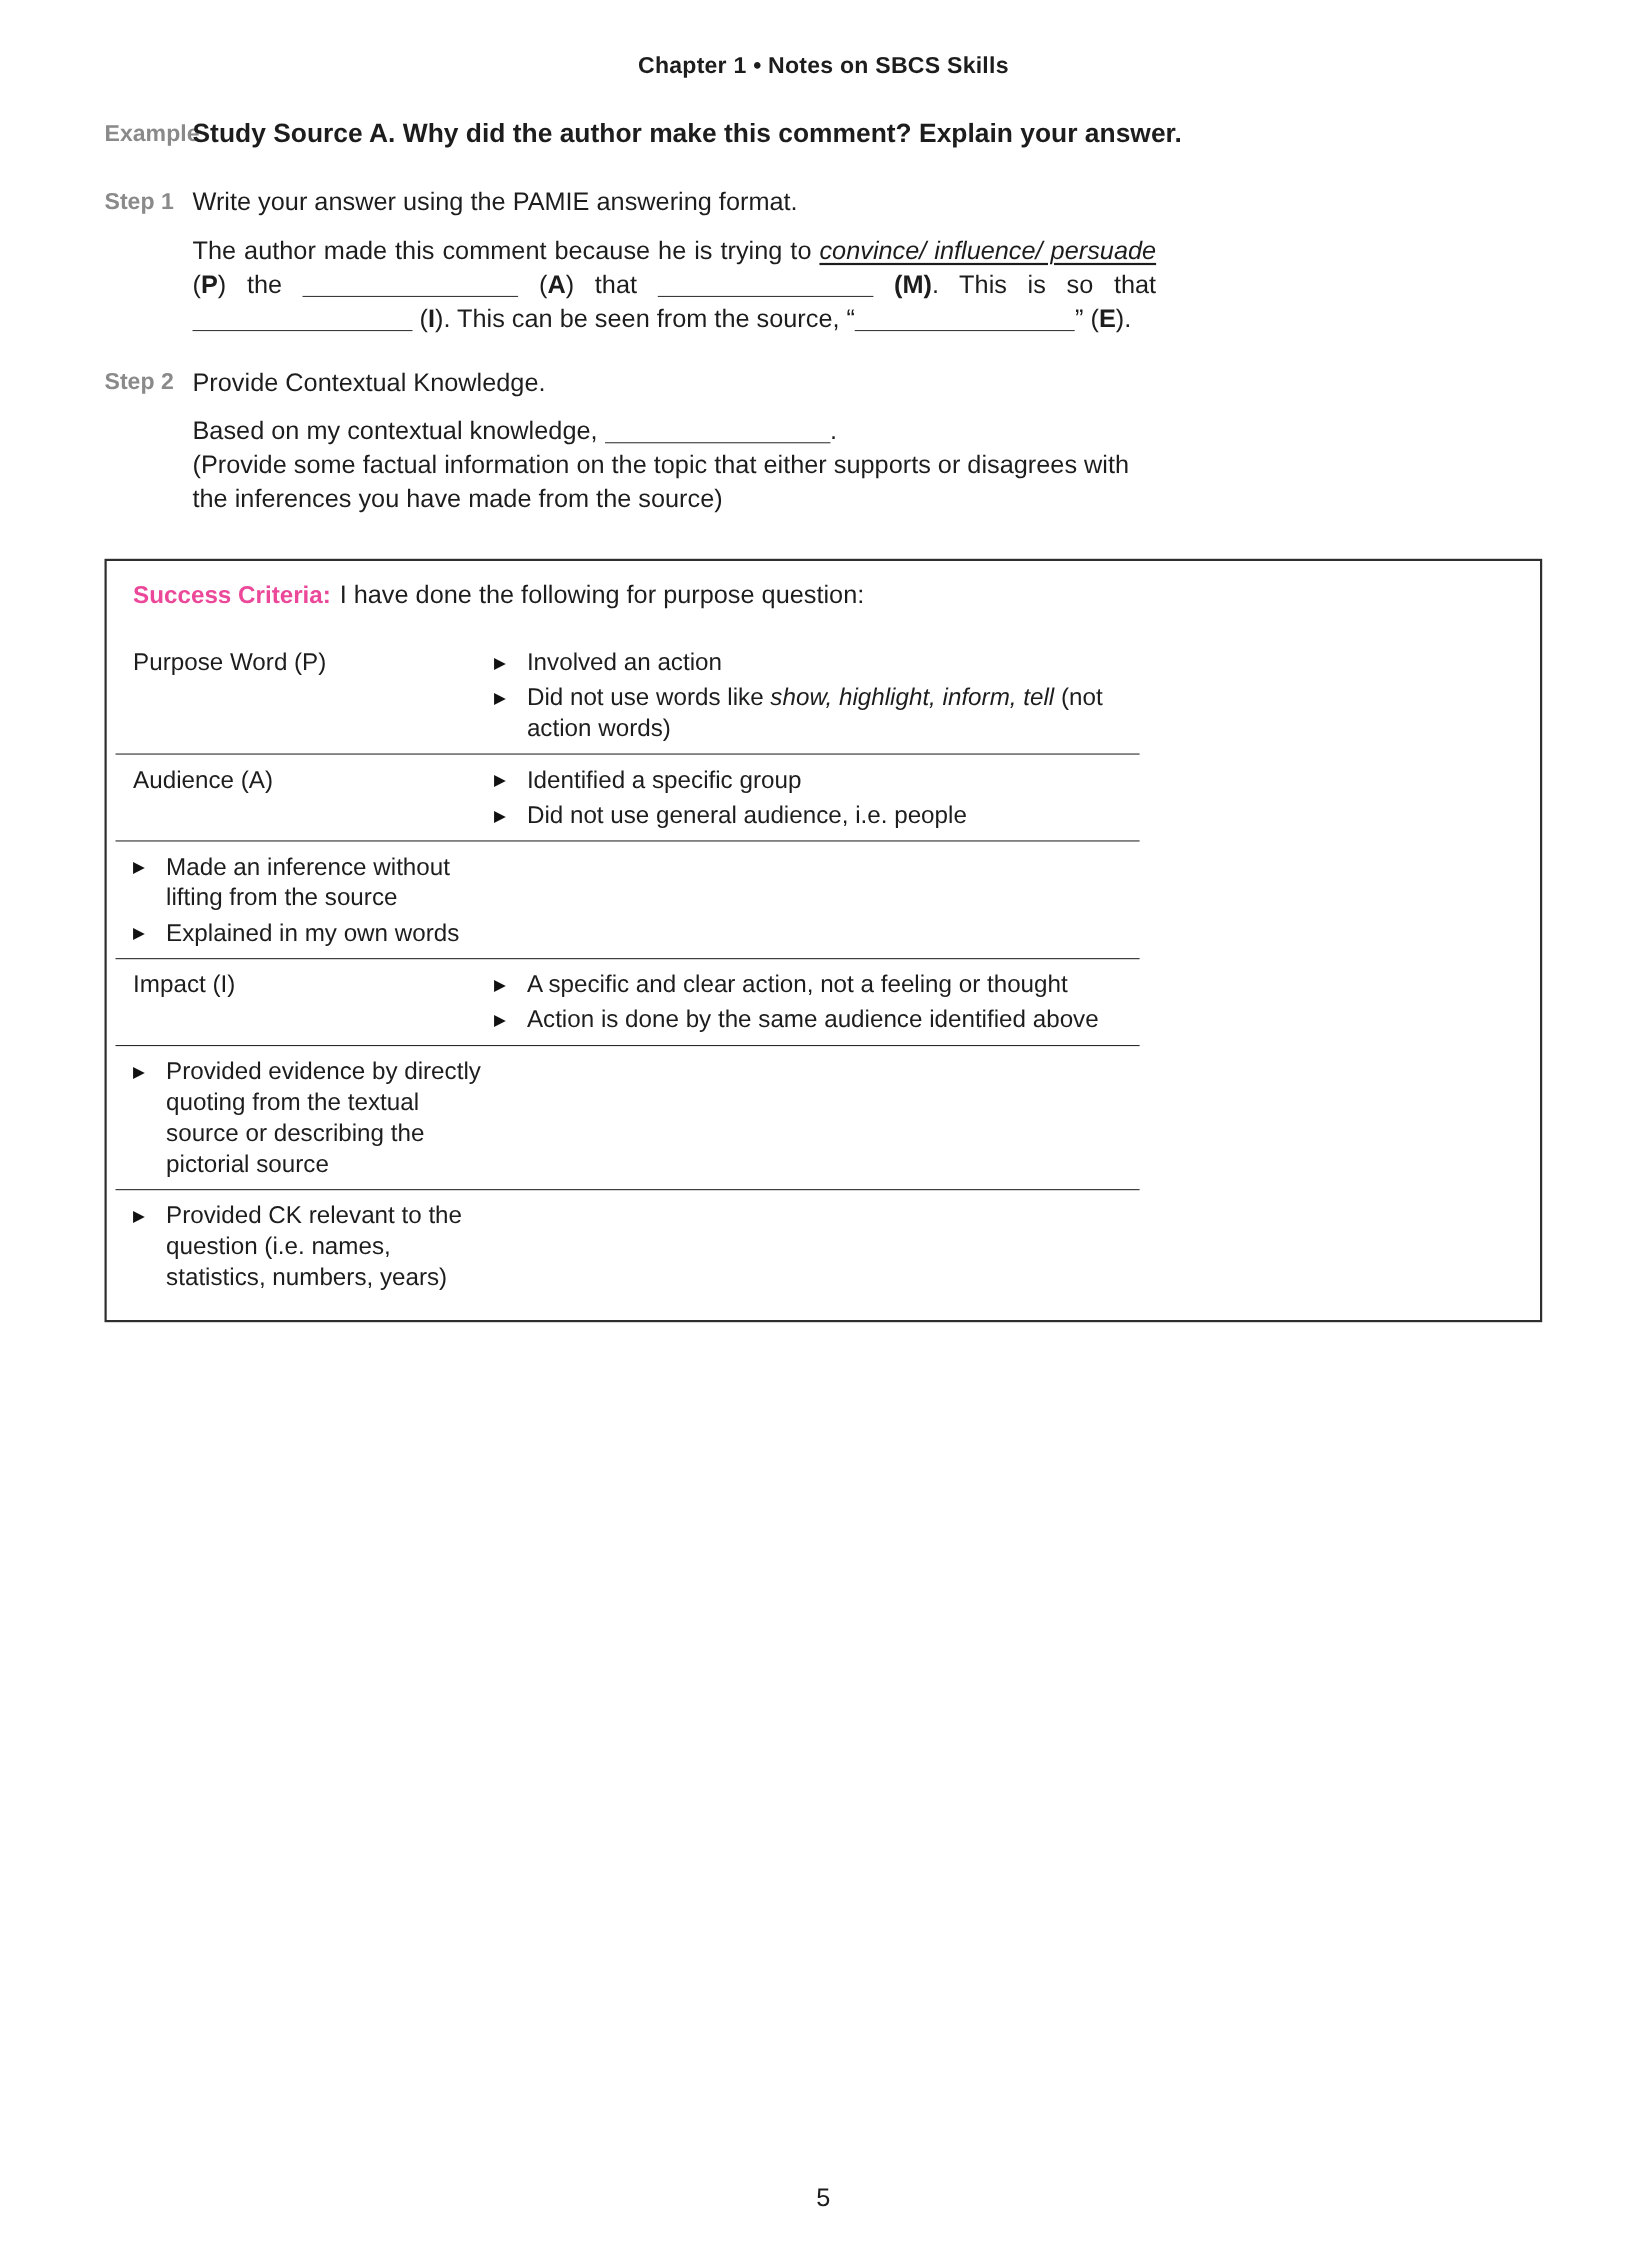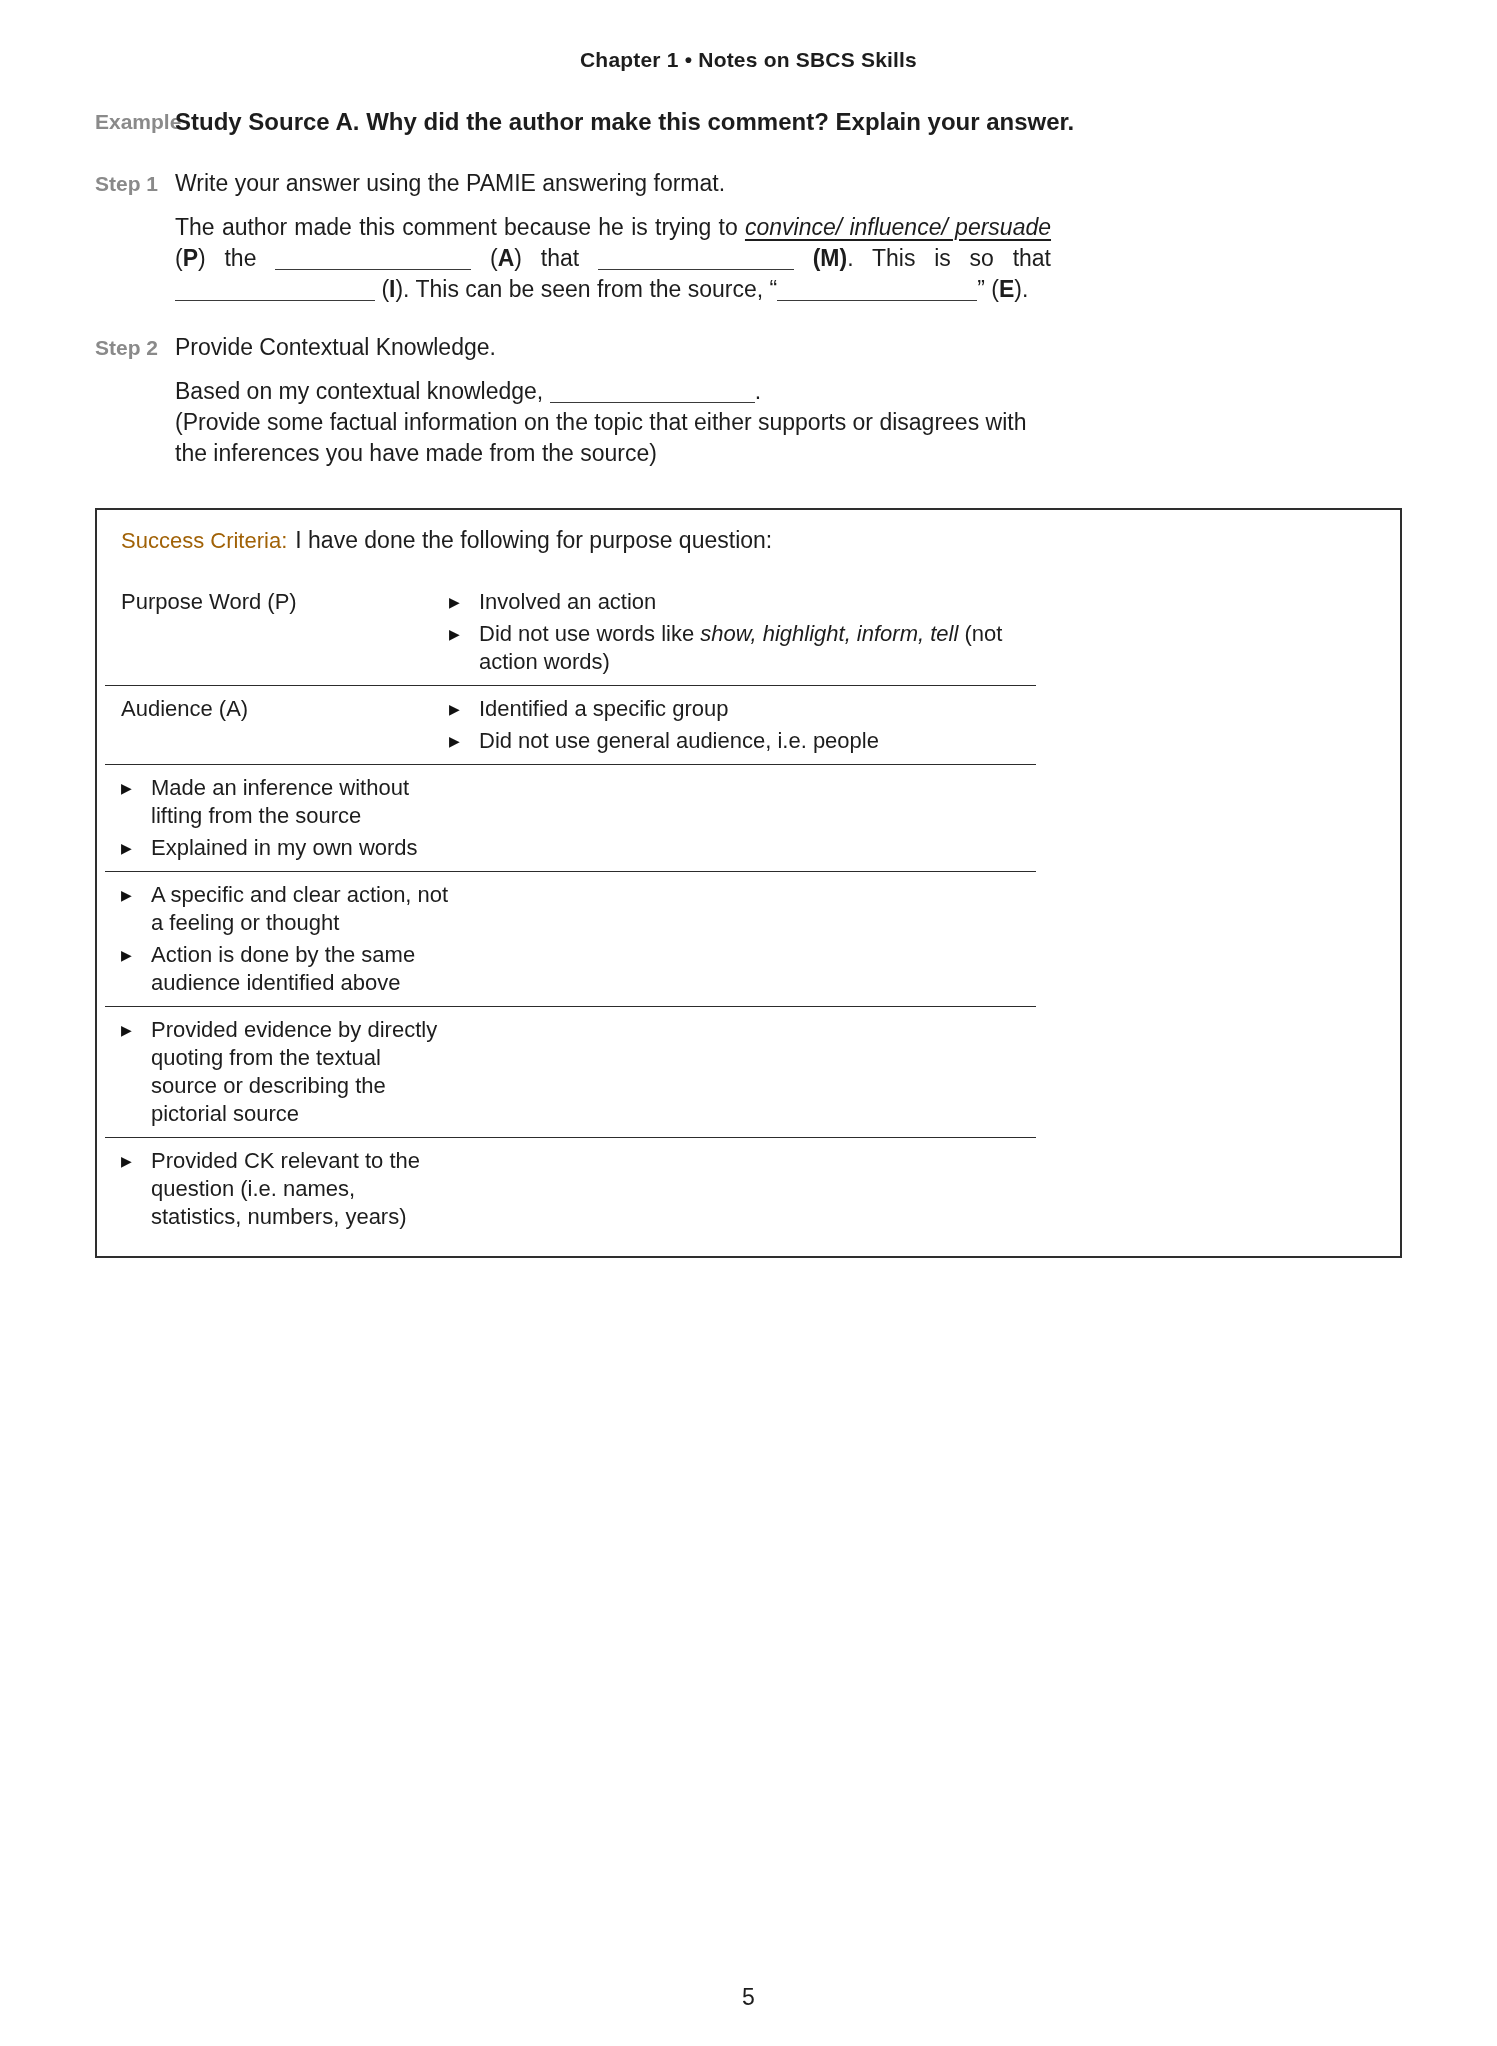--- a/index.html
+++ b/index.html
@@ -73,22 +73,22 @@
 
   .criteria-box {
     position: absolute;
     top: 508px; left: 95px; width: 1307px;
     border: 2px solid #2e2e2e;
     padding: 16px 24px 20px 24px;
     box-sizing: border-box;
   }
   .criteria-intro { font-size: 23px; line-height: 28px; }
   .criteria-label {
-    font-weight: 400;
-    color: #a16207;
+    font-weight: 700;
+    color: #ec4899;
     font-size: 22px;
     margin-right: 8px;
   }
 
   .criteria-rows { margin-top: 28px; }
   .crit-row {
     display: grid;
     grid-template-columns: 328px 600px;
     padding: 5px 0;
     font-size: 22px;
@@ -186,20 +186,21 @@
             <span class="crit-text"><span>Made an inference without lifting from the source</span></span>
           </div>
           <div class="crit-item">
             <span class="bullet">▶</span>
             <span class="crit-text"><span>Explained in my own words</span></span>
           </div>
         </div>
       </div>
       <div class="row-divider"></div>
       <div class="crit-row">
+        <div class="crit-term">Impact (I)</div>
         <div class="crit-items">
           <div class="crit-item">
             <span class="bullet">▶</span>
             <span class="crit-text"><span>A specific and clear action, not a feeling or thought</span></span>
           </div>
           <div class="crit-item">
             <span class="bullet">▶</span>
             <span class="crit-text"><span>Action is done by the same audience identified above</span></span>
           </div>
         </div>

